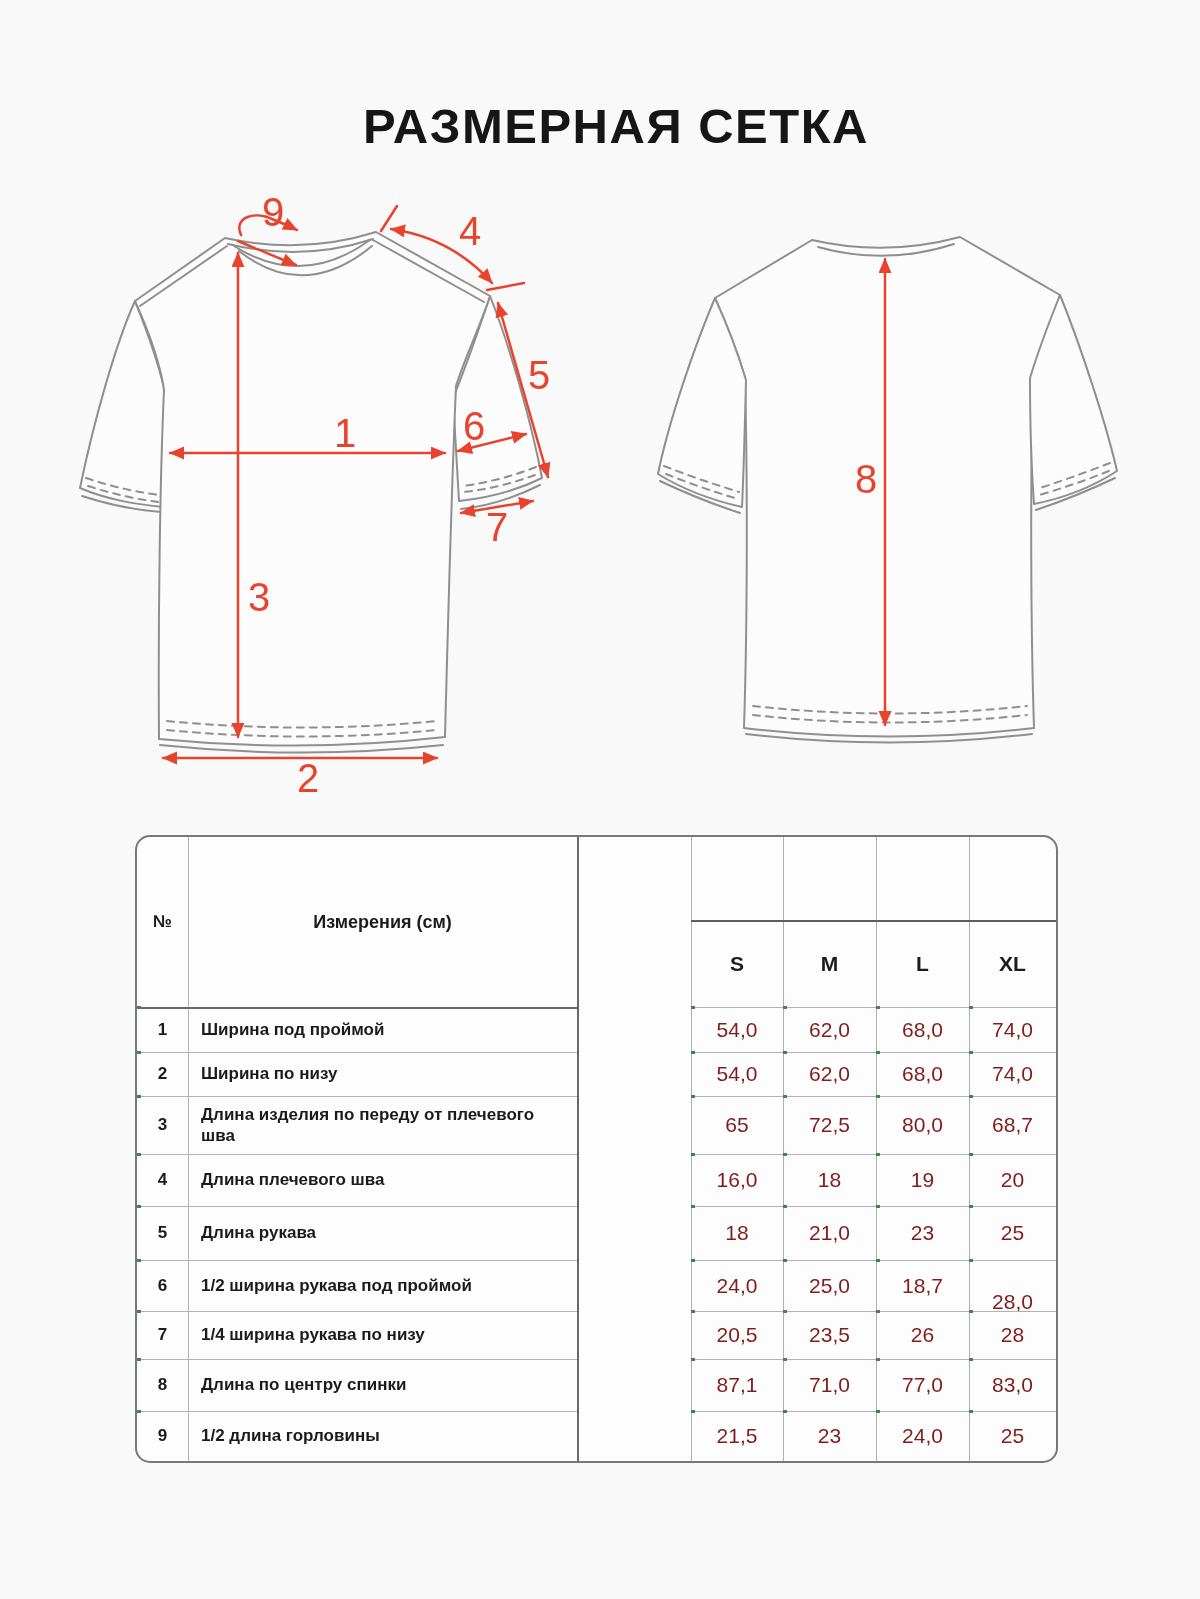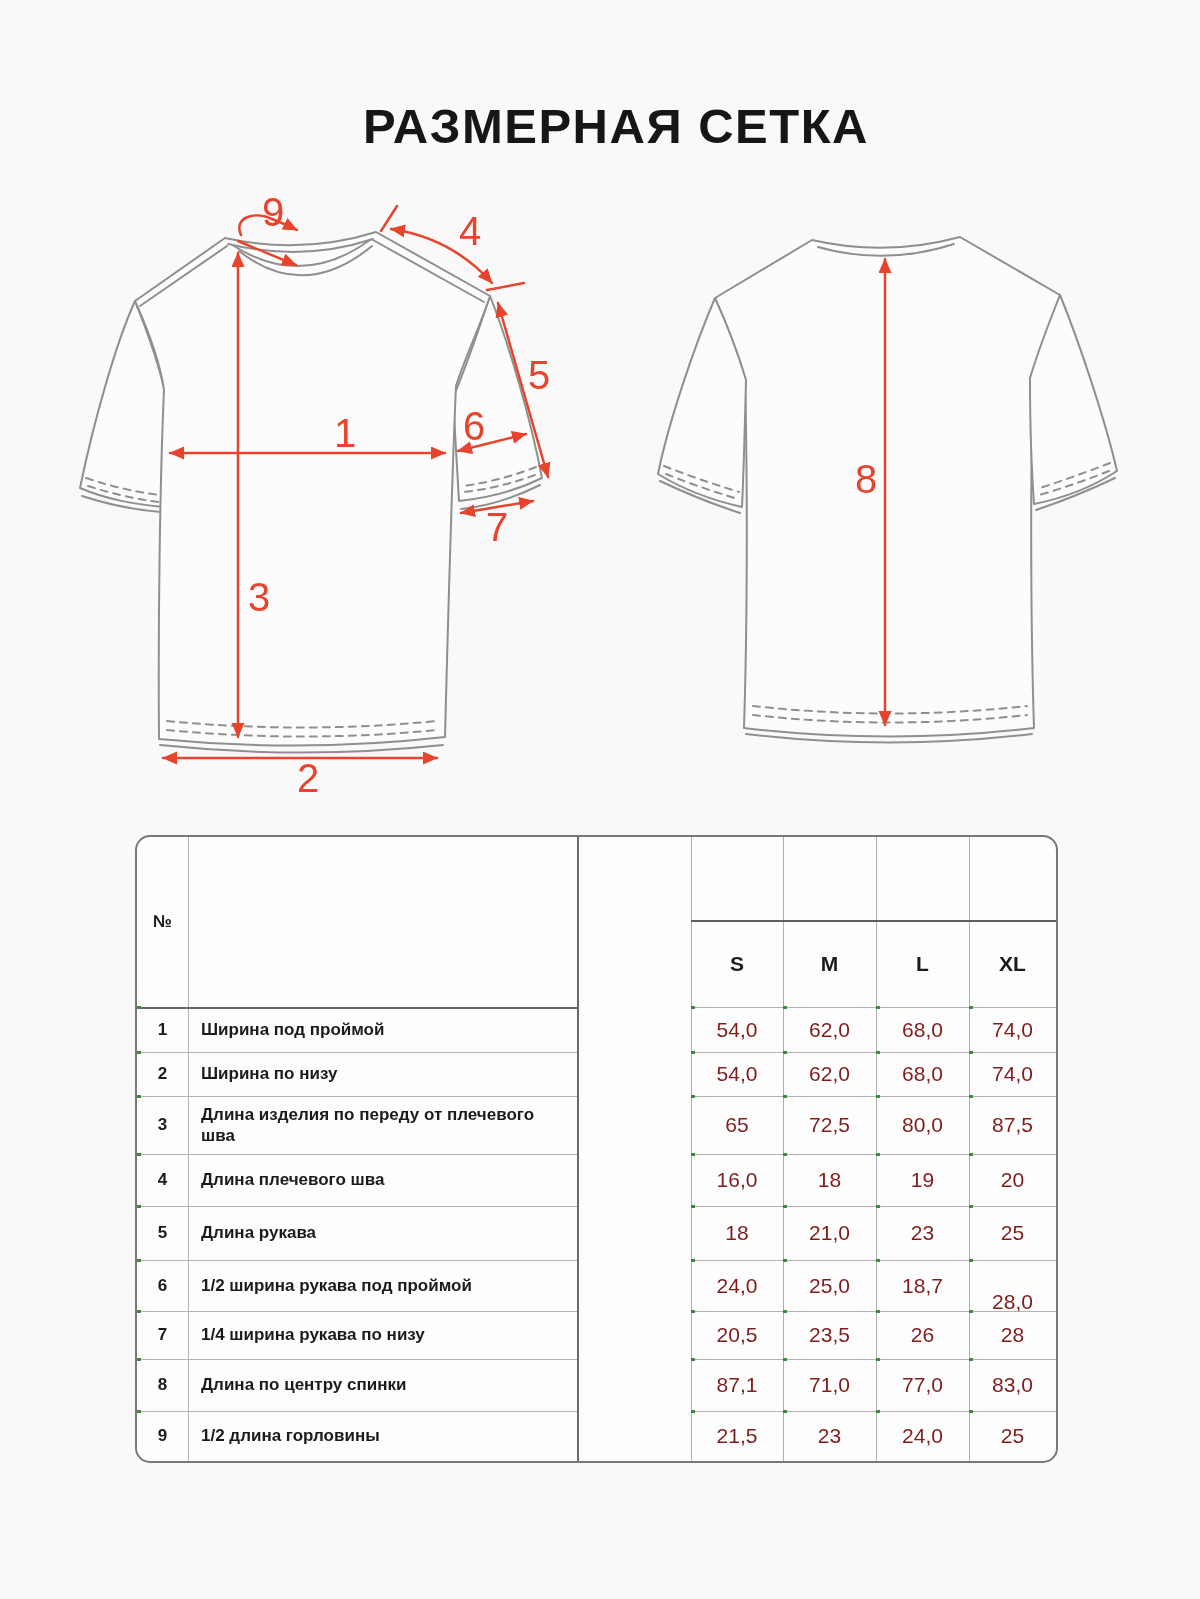--- a/index.html
+++ b/index.html
@@ -111,20 +111,21 @@
       <text x="539" y="389">5</text>
       <text x="474" y="440">6</text>
       <text x="497" y="541">7</text>
       <text x="866" y="493">8</text>
       <text x="273" y="226">9</text>
     </g>
   </svg>
 
   <div id="size-table">
     <div class="cell hcell" style="left:0;top:0;width:51px;height:170px;font-size:17px;">№</div>
+    <div class="cell hcell" style="left:51px;top:0;width:389px;height:170px;">Измерения (см)</div>
     <div class="cell hcell size-h" style="left:554px;top:83px;width:92px;height:87px;">S</div>
     <div class="cell hcell size-h" style="left:646px;top:83px;width:93px;height:87px;">M</div>
     <div class="cell hcell size-h" style="left:739px;top:83px;width:93px;height:87px;">L</div>
     <div class="cell hcell size-h" style="left:832px;top:83px;width:87px;height:87px;">XL</div>
     <div id="table-grid">
         <div class="vline" style="left: 51px; top: 0px; width: 1px; height: 624px; background: rgb(179, 179, 179);"></div>
         <div class="vline" style="left: 440px; top: 0px; width: 2px; height: 624px; background: rgb(105, 105, 105);"></div>
         <div class="vline" style="left: 554px; top: 0px; width: 1px; height: 624px; background: rgb(176, 176, 176);"></div>
         <div class="vline" style="left: 646px; top: 0px; width: 1px; height: 624px; background: rgb(176, 176, 176);"></div>
         <div class="vline" style="left: 739px; top: 0px; width: 1px; height: 624px; background: rgb(176, 176, 176);"></div>
@@ -156,21 +157,21 @@
         <div class="gdot" style="left: 646px; top: 214px; width: 4px; height: 3px;"></div>
         <div class="gdot" style="left: 739px; top: 214px; width: 4px; height: 3px;"></div>
         <div class="gdot" style="left: 832px; top: 214px; width: 4px; height: 3px;"></div>
         <div class="hline" style="left: 0px; top: 259px; width: 440px; height: 1px;"></div>
         <div class="hline" style="left: 554px; top: 259px; width: 365px; height: 1px;"></div>
         <div class="cell c-num" style="left: 0px; top: 259px; width: 51px; height: 58px;">3</div>
         <div class="cell c-label" style="left: 51px; top: 259px; width: 389px; height: 58px;">Длина изделия по переду от плечевого шва</div>
         <div class="cell c-val" style="left: 554px; top: 259px; width: 92px; height: 58px;">65</div>
         <div class="cell c-val" style="left: 646px; top: 259px; width: 93px; height: 58px;">72,5</div>
         <div class="cell c-val" style="left: 739px; top: 259px; width: 93px; height: 58px;">80,0</div>
-        <div class="cell c-val" style="left: 832px; top: 259px; width: 87px; height: 58px;">87,5</div>
+        <div class="cell c-val" style="left: 832px; top: 259px; width: 87px; height: 58px;">68,7</div>
         <div class="gdot" style="left: 0px; top: 258px; width: 4px; height: 3px;"></div>
         <div class="gdot" style="left: 554px; top: 258px; width: 4px; height: 3px;"></div>
         <div class="gdot" style="left: 646px; top: 258px; width: 4px; height: 3px;"></div>
         <div class="gdot" style="left: 739px; top: 258px; width: 4px; height: 3px;"></div>
         <div class="gdot" style="left: 832px; top: 258px; width: 4px; height: 3px;"></div>
         <div class="hline" style="left: 0px; top: 317px; width: 440px; height: 1px;"></div>
         <div class="hline" style="left: 554px; top: 317px; width: 365px; height: 1px;"></div>
         <div class="cell c-num" style="left: 0px; top: 317px; width: 51px; height: 52px;">4</div>
         <div class="cell c-label" style="left: 51px; top: 317px; width: 389px; height: 52px;">Длина плечевого шва</div>
         <div class="cell c-val" style="left: 554px; top: 317px; width: 92px; height: 52px;">16,0</div>

